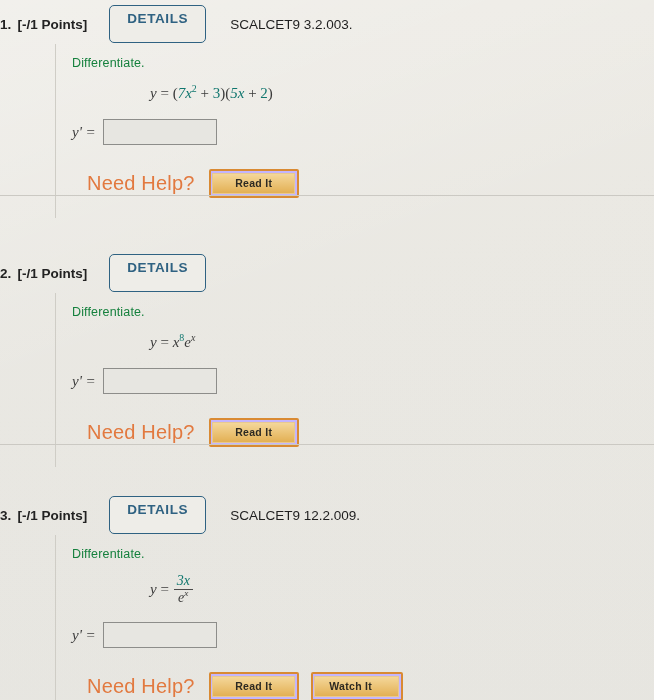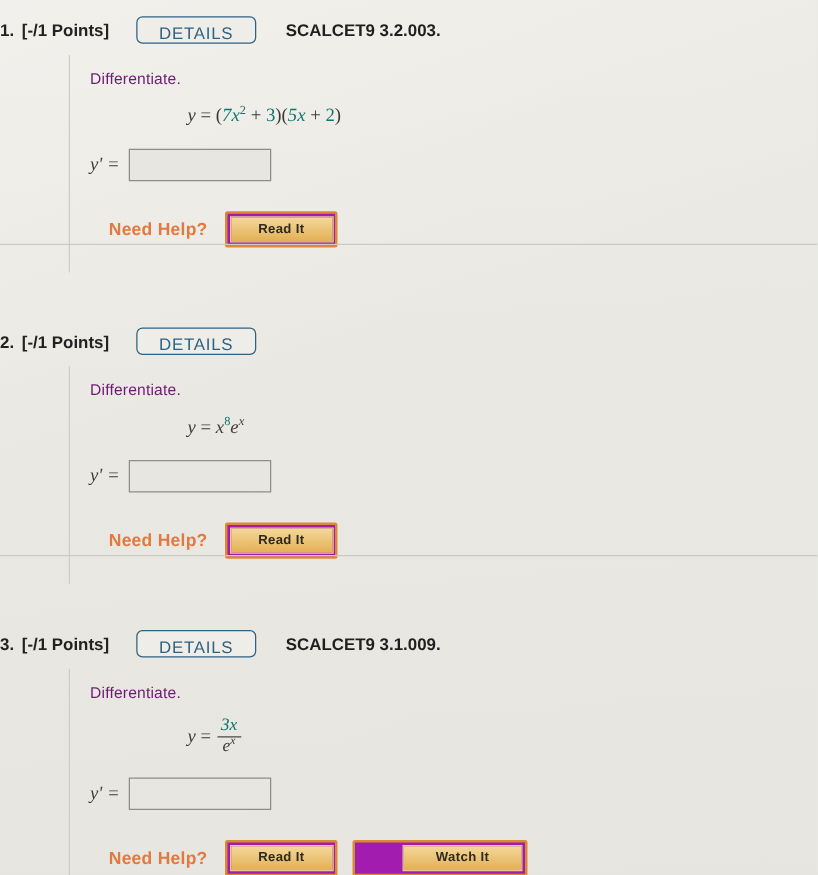--- a/index.html
+++ b/index.html
@@ -52,44 +52,44 @@
     margin-left: 6px;
     white-space: nowrap;
   }
   .details-btn {
     margin-left: 22px;
     border: 1.6px solid #2f6282;
     border-radius: 5px;
     background: #eeede8;
     color: #2f6282;
     font-size: 13.5px;
-    font-weight: normal;
+    font-weight: bold;
     letter-spacing: 0.6px;
-    padding: 6px 17px 0 17px;
+    padding: 6px 17px 17px 17px;
     line-height: 1;
     white-space: nowrap;
   }
   .q-code {
     margin-left: 24px;
     font-size: 13.5px;
-    font-weight: bold;
+    font-weight: normal;
     color: #1f1f1f;
     white-space: nowrap;
   }
 
   
   .q-body {
     margin-left: 55px;
     border-left: 1px solid #cfcdc6;
     padding: 12px 0 14px 16px;
     position: relative;
   }
   .prompt {
     font-size: 12.5px;
-    color: #701a75;
+    color: #15803d;
     letter-spacing: 0.15px;
   }
 
   .equation {
     margin: 16px 0 0 78px;
     font-family: "Liberation Serif", serif;
     font-size: 15px;
     color: #3a3a3a;
     white-space: nowrap;
     line-height: 1;
@@ -157,48 +157,48 @@
   }
 
   
   .help-row {
     display: flex;
     align-items: center;
     margin-top: 24px;
     margin-left: 15px;
   }
   .need-help {
-    font-size: 14px;
-    font-weight: bold;
+    font-size: 20px;
+    font-weight: normal;
     color: #e2793f;
     letter-spacing: 0.2px;
     white-space: nowrap;
   }
   .help-btn {
     margin-left: 14px;
     border: 2px solid #d98a33;
     padding: 1.5px;
-    background: #a21caf;
+    background: #c4b5fd;
     border-radius: 2px;
     line-height: 0;
   }
   .help-btn .inner {
     display: block;
     background: linear-gradient(#f4d79a, #e3b054);
     border: 1px solid #e8c98f;
     font-size: 10.5px;
     font-weight: bold;
     color: #2d2a22;
     letter-spacing: 0.3px;
     padding: 4px 22px 5px 22px;
     line-height: 1;
     white-space: nowrap;
     text-align: center;
   }
-  .help-btn.wide .inner { padding-left: 26px; padding-right: 26px; margin-left: 36px; }
+  .help-btn.wide .inner { padding-left: 14px; padding-right: 26px; }
 
   .divider {
     position: absolute;
     left: 0;
     right: 0;
     height: 1px;
     background: #cbc9c3;
   }
 </style>
 </head>
@@ -269,21 +269,21 @@
     </div>
   </div>
   <div class="divider" style="top:191px;"></div>
 </div>
 
 <div class="question" style="top:495px;">
   <div class="q-head">
     <span class="q-num">3.</span>
     <span class="q-points">[-/1 Points]</span>
     <span class="details-btn">DETAILS</span>
-    <span class="q-code">SCALCET9 3.1.009.</span>
+    <span class="q-code">SCALCET9 12.2.009.</span>
   </div>
   <div class="q-body" style="padding-bottom:24px;">
     <div class="prompt">Differentiate.</div>
 
     <div class="equation" style="margin-top:14px;">
       <span class="eq-var eq-dark">y</span>
       <span class="eq-dark">=</span>
       <span class="frac">
         <span class="num eq-red eq-var">3x</span>
         <span class="bar"></span>

